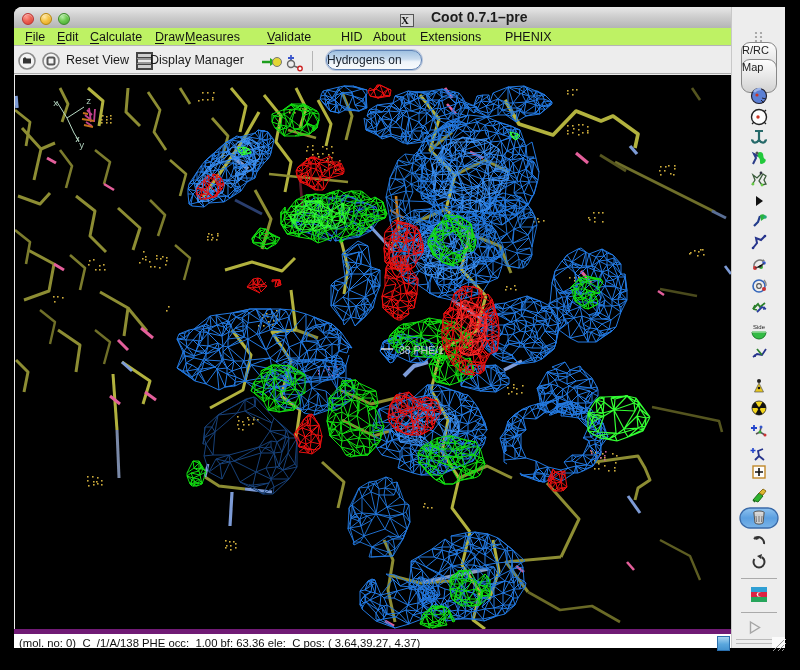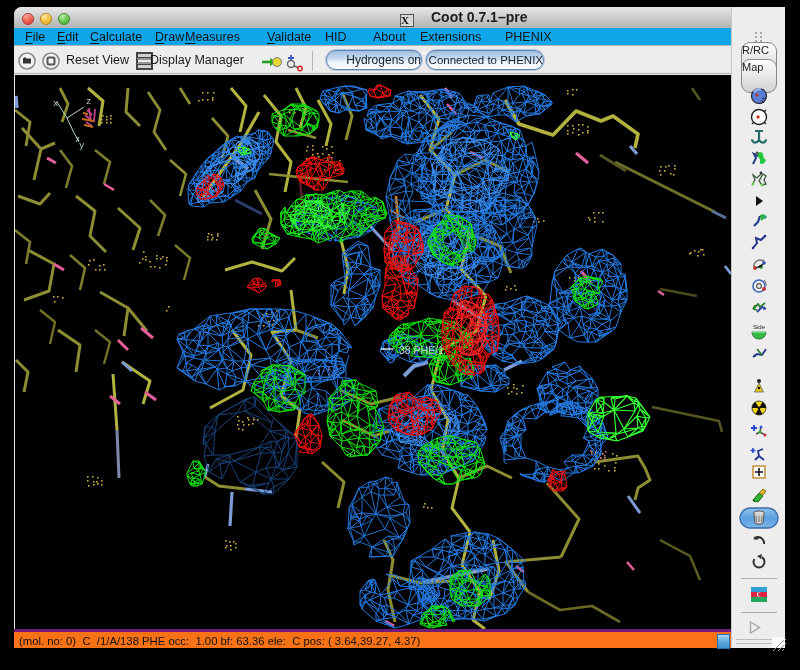--- a/index.html
+++ b/index.html
@@ -5,55 +5,55 @@
 #win{position:absolute;left:14px;top:7px;width:771px;height:641px;background:#ececec;border-radius:8px 8px 0 0}
 #titlebar{position:absolute;left:0;top:0;width:771px;height:24px;border-radius:8px 8px 0 0;
  background:linear-gradient(#e8e8e8,#cfcfcf 40%,#b4b4b4 92%,#9e9e9e);border-bottom:1px solid #8a8a8a}
 .tl{position:absolute;top:6px;width:12px;height:12px;border-radius:50%}
 #tl-r{left:8px;background:radial-gradient(circle at 35% 30%,#ff9a8f,#ec6253 45%,#d93b2d);border:1px solid #b33;box-shadow:inset 0 1px 1px rgba(255,255,255,.5)}
 #tl-y{left:26px;background:radial-gradient(circle at 35% 30%,#ffe9a8,#f5c343 45%,#dfa023);border:1px solid #b8860b;box-shadow:inset 0 1px 1px rgba(255,255,255,.5)}
 #tl-g{left:44px;background:radial-gradient(circle at 35% 30%,#b5eda6,#6cc94f 45%,#3da32c);border:1px solid #3a8a28;box-shadow:inset 0 1px 1px rgba(255,255,255,.5)}
 #title{position:absolute;top:2px;left:386px;font-size:14px;font-weight:bold;color:#1c1c1c;white-space:nowrap}
 #xicon{display:inline-block;width:14px;height:13px;background:#d8d8d8;border:1px solid #555;color:#111;
  font-size:11px;line-height:11px;font-weight:bold;vertical-align:-2px;margin-right:17px;font-family:"Liberation Serif",serif}
-#menubar{position:absolute;left:0;top:21px;width:771px;height:18px;background:#0ea5e9;border-bottom:1px solid #b5b5b5;
+#menubar{position:absolute;left:0;top:21px;width:771px;height:18px;background:#bef264;border-bottom:1px solid #b5b5b5;
  font-size:12.5px;color:#141414;white-space:nowrap}
 #menubar span{position:absolute;top:2px}
 #menubar u{text-decoration:underline;text-underline-offset:1.5px}
 #toolbar{position:absolute;left:0;top:40px;width:771px;height:27px;background:#ededed;border-bottom:1px solid #adadad}
 #toolbar .lbl{position:absolute;top:6px;font-size:12.5px;color:#1a1a1a}
 .pillbtn{position:absolute;top:3px;height:20px;border:1px solid #5d81b4;border-radius:10px;
  background:linear-gradient(#9fc0e0,#c9dcef 45%,#eef4fa 60%,#f8fafc);
- box-shadow:0 0 0 1px rgba(120,150,200,.45);font-size:12px;color:#17202c;text-align:right;line-height:18px;white-space:nowrap}
+ box-shadow:0 0 0 1px rgba(120,150,200,.45);font-size:12px;color:#17202c;text-align:left;line-height:18px;white-space:nowrap}
 .graybtn{position:absolute;left:9px;width:36px;height:34px;border:1px solid #888;border-radius:9px;
  background:linear-gradient(#fdfdfd,#e8e8e8 50%,#d2d2d2);font-size:11px;color:#222;line-height:15px}
 #viewport{position:absolute;left:1px;top:68px;width:716px;height:554px;background:#000}
 #sidebar{position:absolute;left:717px;top:0px;width:54px;height:641px;background:#ededed;border-left:1px solid #c8c8c8}
-#statusbar{position:absolute;left:0px;top:622px;width:717px;height:19px;background:#f97316;border-top:3px solid #701a75;
+#statusbar{position:absolute;left:0px;top:622px;width:717px;height:19px;background:#ffffff;border-top:5px solid #701a75;
  font-size:11.3px;color:#111;line-height:18px;white-space:nowrap}
 #bluechip{position:absolute;left:703px;top:2px;width:13px;height:15px;border:1px solid #2a6fae;
  background:linear-gradient(#a8d4f0,#5aa7dd 55%,#4493cf)}
 .sep{position:absolute;left:9px;width:36px;height:1px;background:#aaa}
 #grip{position:absolute;left:40px;top:630px;width:13px;height:11px;background:#fbfbfb}
 </style></head><body>
 <div id="win">
  <div id="titlebar">
   <div class="tl" id="tl-r"></div>
       <div class="tl" id="tl-y"></div>
       <div class="tl" id="tl-g"></div>
   <div id="title"><span id="xicon">X</span>Coot 0.7.1–pre</div>
  </div>
  <div id="menubar">
   <span style="left:11px"><u>F</u>ile</span>
   <span style="left:43px"><u>E</u>dit</span>
   <span style="left:76px"><u>C</u>alculate</span>
   <span style="left:141px"><u>D</u>raw</span>
   <span style="left:171px"><u>M</u>easures</span>
   <span style="left:253px"><u>V</u>alidate</span>
-  <span style="left:311px">HID</span>
+  <span style="left:327px">HID</span>
   <span style="left:359px">About</span>
   <span style="left:406px">Extensions</span>
   <span style="left:491px">PHENIX</span>
  </div>
  <div id="toolbar">
   <svg style="position:absolute;left:0px;top:3px" width="312" height="22">
 
    <circle cx="13" cy="11" r="8" fill="#f4f4f4" stroke="#8a8a8a" stroke-width="1.6"></circle>
    <path d="M9 13.5v-5l2-1.5 1.5 1.5h4.5v5z" fill="#333"></path>
 
@@ -77,21 +77,20 @@
     <path d="M5 3v6M2 6h6" stroke="#3a55cc" stroke-width="1.8"></path>
     <circle cx="5" cy="12" r="3.5" fill="none" stroke="#666" stroke-width="1.4"></circle>
     <path d="M8 14l5 2" stroke="#666" stroke-width="1.4"></path>
     <circle cx="14" cy="16.5" r="2.2" fill="#fff" stroke="#cc2222" stroke-width="1.4"></circle>
    </g>
    <rect x="298" y="1" width="1" height="20" fill="#b5b5b5"></rect>
   </svg>
   <span class="lbl" style="left:52px">Reset View</span>
   <span class="lbl" style="left:136px">Display Manager</span>
   <div class="pillbtn" style="left:312px;width:96px">Hydrogens on</div>
-  <div class="pillbtn" style="left:412px;width:118px;font-size:11.5px">Connected to PHENIX</div>
  </div>
  <div id="viewport">
   <svg width="716" height="554" viewBox="15 75 716 554">
 <path d="M88 88L103 101L99 126" stroke="#b2b23e" stroke-width="3.0" fill="none" stroke-linecap="butt" stroke-linejoin="round"></path>
         <path d="M128 88L126 112L140 126" stroke="#8d8d33" stroke-width="3.0" fill="none" stroke-linecap="butt" stroke-linejoin="round"></path>
         <path d="M22 128L41 149L34 180" stroke="#8d8d33" stroke-width="3.0" fill="none" stroke-linecap="butt" stroke-linejoin="round"></path>
         <path d="M41 149L55 143" stroke="#8d8d33" stroke-width="3.0" fill="none"></path>
         <path d="M47 158L56 163" stroke="#e45f9b" stroke-width="3.0" fill="none"></path>
         <path d="M16 96L17 108" stroke="#7d9bd6" stroke-width="3.4" fill="none"></path>
         <path d="M18 196L40 204L50 193" stroke="#8d8d33" stroke-width="3.0" fill="none" stroke-linecap="butt" stroke-linejoin="round"></path>

